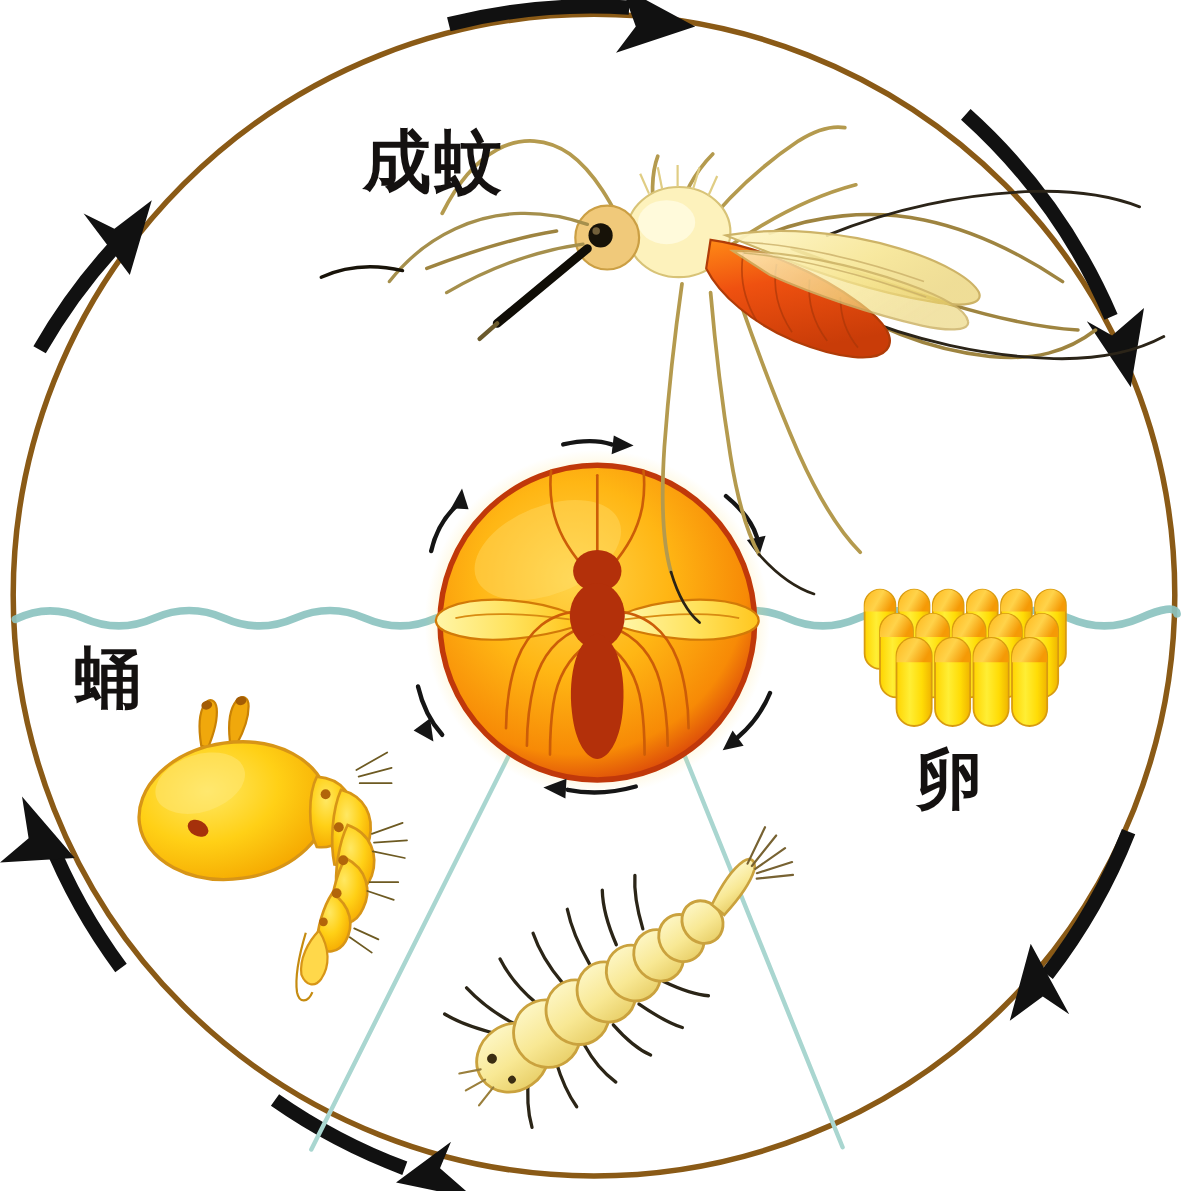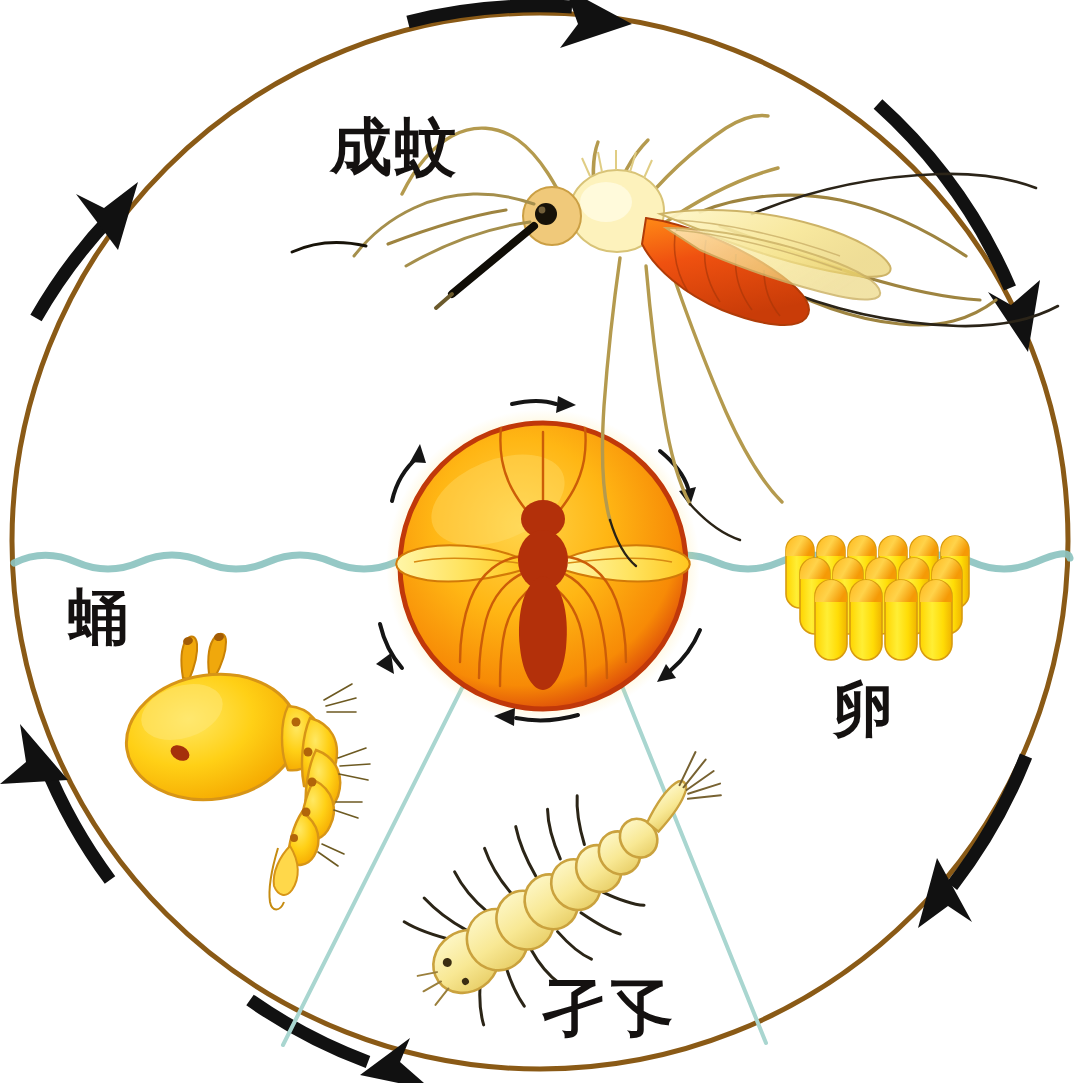--- a/index.html
+++ b/index.html
@@ -456,15 +456,14 @@
           <path d="M 418 918 L 398 924"></path>
         </g>
       </g>
     </g>
 
   </svg>
 
   <div class="stage-label" id="label-adult">成蚊</div>
   <div class="stage-label" id="label-eggs">卵</div>
   <div class="stage-label" id="label-pupa">蛹</div>
-  <div class="stage-label" id="label-larva">孑孓</div>
 
 </div>
 
 </body></html>

